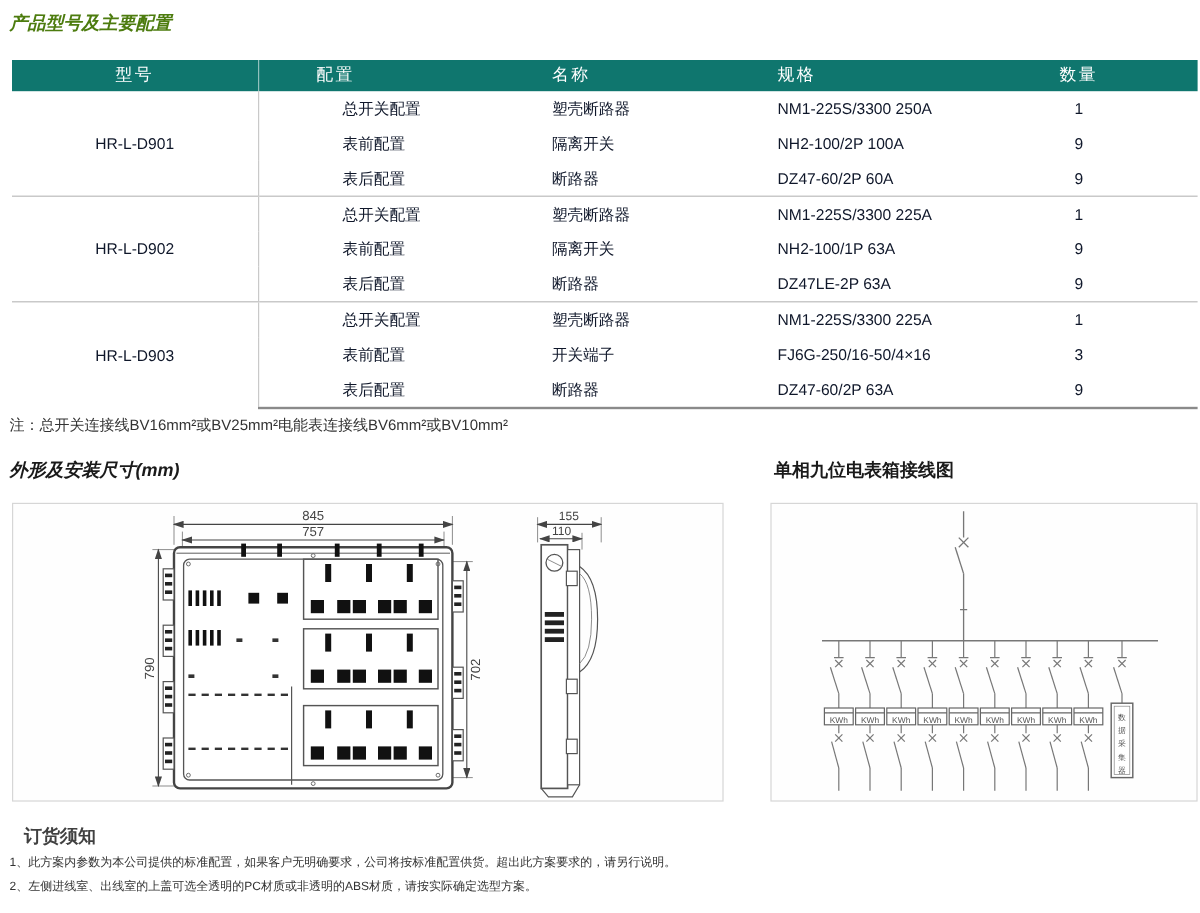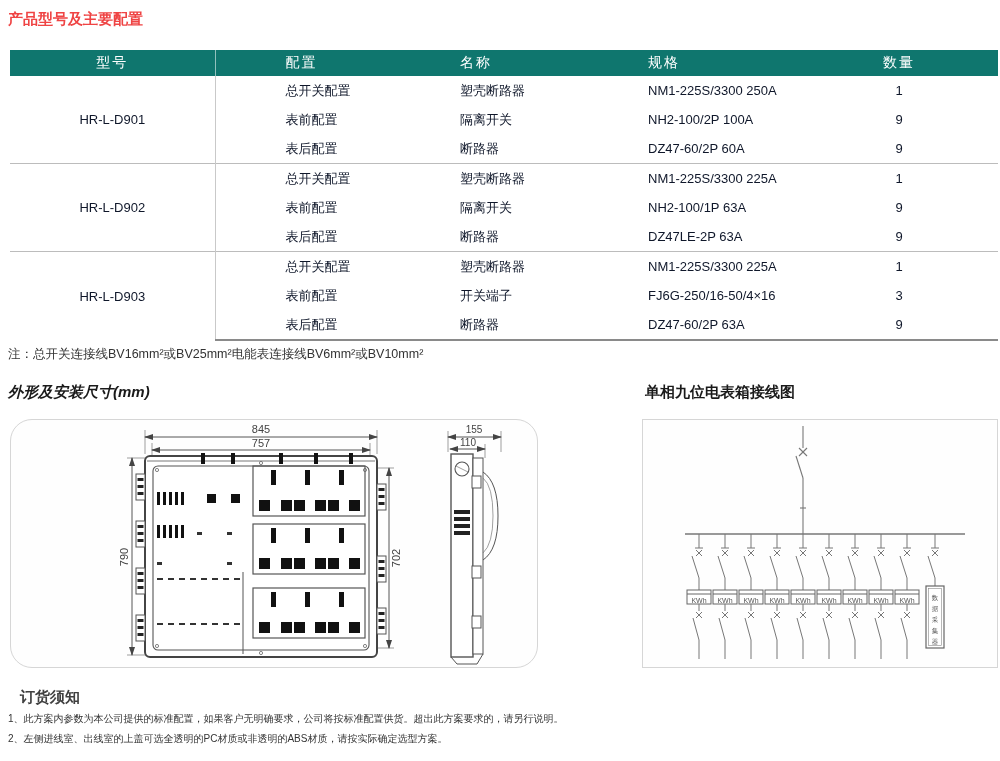--- a/index.html
+++ b/index.html
@@ -2,37 +2,37 @@
 <html><head>
 <meta charset="utf-8">
 <style>
   html,body{margin:0;padding:0;}
   body{
     width:1000px;height:761px;position:relative;background:#ffffff;
     font-family:"Liberation Sans","DejaVu Sans",sans-serif;color:#333;
     overflow:hidden;
   }
   .page-title{
-    position:absolute;left:8px;top:10px;font-size:15px;font-weight:bold;color:#ef4444;
+    position:absolute;left:8px;top:10px;font-size:15px;font-weight:bold;color:#4d7c0f;font-style:italic;
   }
   
   .spec-table{
     position:absolute;left:10px;top:50px;width:988px;border-collapse:collapse;table-layout:fixed;
   }
   .spec-table col.c1{width:205px}
   .spec-table col.c2{width:215px}
   .spec-table col.c3{width:190px}
   .spec-table col.c4{width:230px}
   .spec-table col.c5{width:148px}
   .spec-table thead th{
     background:#0f766e;color:#ffffff;font-size:14px;font-weight:normal;
     height:26px;padding:0;letter-spacing:2px;
   }
   .spec-table thead th.h-model{text-align:center;border-right:1px solid rgba(255,255,255,.55);}
-  .spec-table thead th.h-config{text-align:left;padding-left:70px;}
+  .spec-table thead th.h-config{text-align:left;padding-left:48px;}
   .spec-table thead th.h-name{text-align:left;padding-left:30px;}
   .spec-table thead th.h-spec{text-align:left;padding-left:28px;}
   .spec-table thead th.h-qty{text-align:center;padding-right:50px;}
   .spec-table td{
     font-size:13px;color:#0f172a;height:29px;padding:0;vertical-align:middle;
   }
   .spec-table td.model{text-align:center;border-right:1px solid #c9c9c9;}
   .spec-table td.config{padding-left:70px;}
   .spec-table td.name{padding-left:30px;}
   .spec-table td.spec{padding-left:28px;}
@@ -41,21 +41,21 @@
   .spec-table tr.last td{border-bottom:2px solid #8a8a8a;}
   .table-note{
     position:absolute;left:8px;top:346px;font-size:12.5px;color:#333;
   }
   
   .sec-title{position:absolute;top:383px;font-size:15px;font-weight:bold;color:#1a1a1a;}
   .sec-title.left{left:8px;font-style:italic;}
   .sec-title.right{left:645px;}
   
   .panel{position:absolute;top:419px;height:249px;border:1px solid #d6d6d6;background:#fefefe;box-sizing:border-box;}
-  .panel.dims{left:10px;width:528px;border-radius:22px;}
+  .panel.dims{left:10px;width:593px;}
   .panel.wiring{left:642px;width:356px;}
   svg{display:block;}
   svg text{font-family:"Liberation Sans","DejaVu Sans",sans-serif;}
   .dimtext{font-size:11px;fill:#444;}
   .dimtext.small{font-size:10px;}
   .wtext{font-size:7px;fill:#555;}
   .ctext{font-size:6.5px;fill:#555;}
   
   .order-title{position:absolute;left:20px;top:688px;font-size:15px;font-weight:bold;color:#404040;}
   .order-item{position:absolute;left:8px;font-size:10px;color:#333;}

